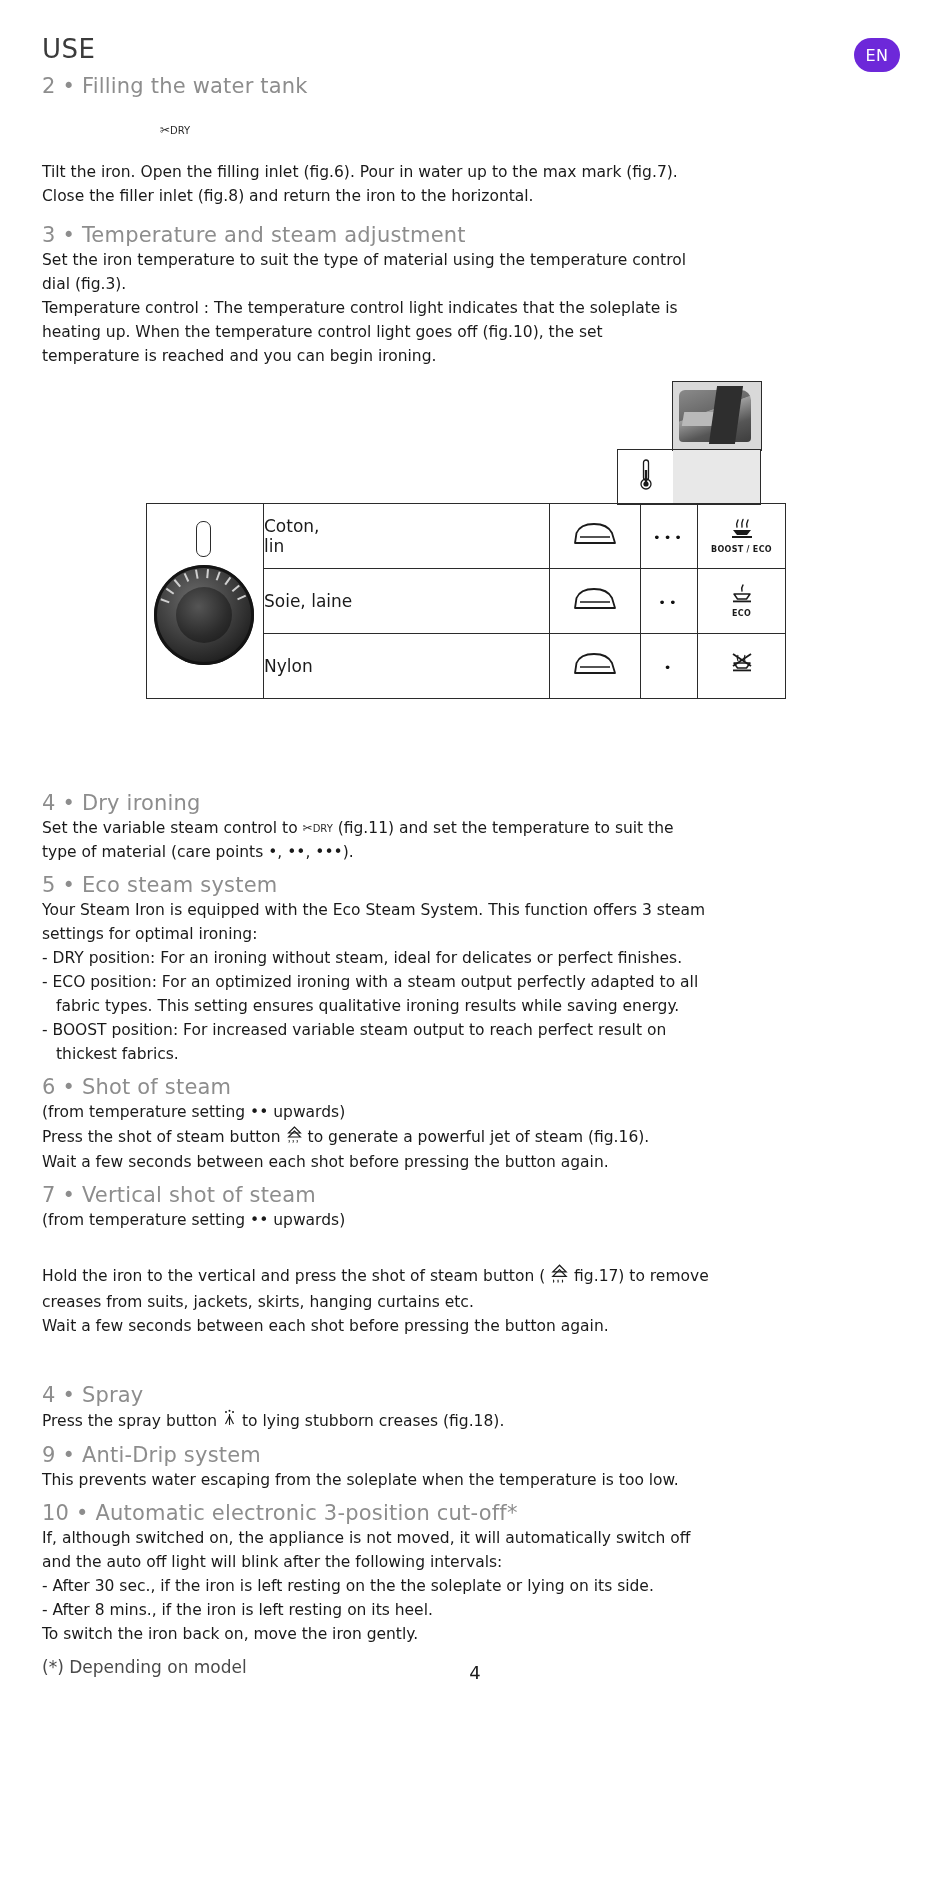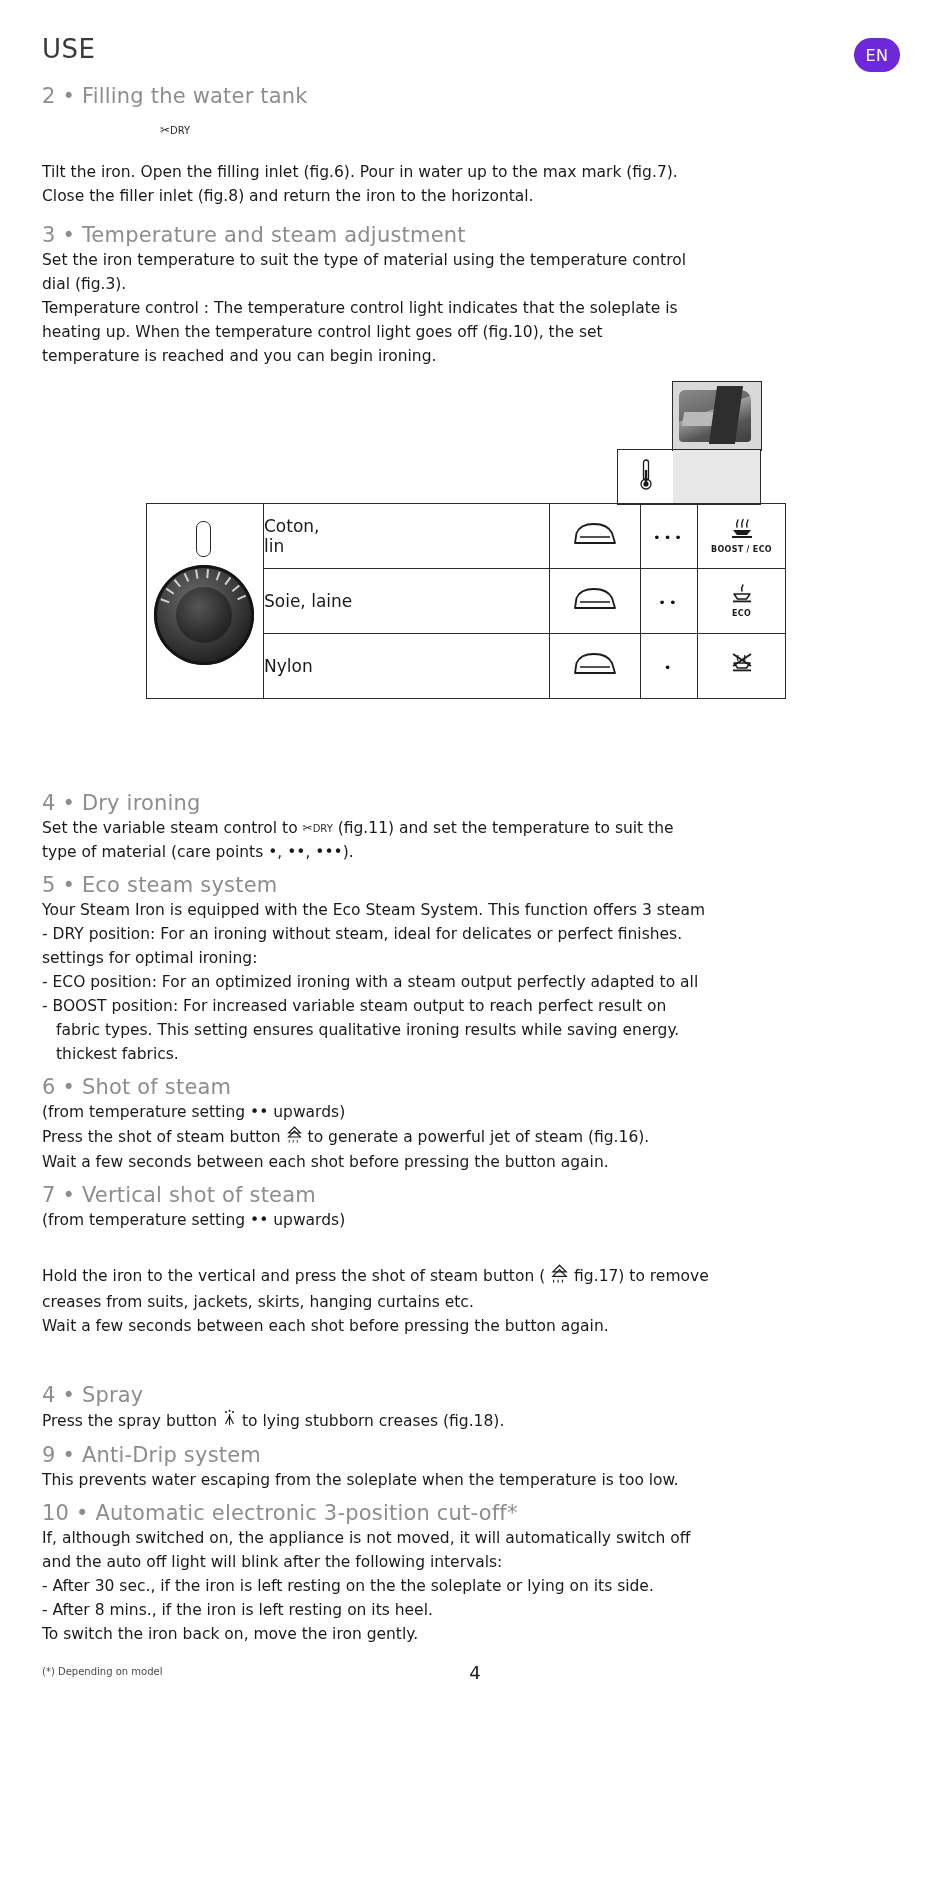--- a/index.html
+++ b/index.html
@@ -237,40 +237,40 @@
     margin-top: 3px;
   }
 
   
   .ic { display: inline-block; vertical-align: middle; }
 
   .footnote {
     position: absolute;
     left: 42px;
     bottom: 34px;
-    font-size: 10px;
+    font-size: 17px;
     color: #4a4a4a;
   }
   .pagenum {
     position: absolute;
     left: 0; right: 0;
     bottom: 28px;
     text-align: center;
     font-size: 18px;
     color: #1a1a1a;
   }
 </style>
 </head>
 <body>
 
 <div class="page">
 
   <div class="header-row">
     <div class="use-title">USE</div>
-    <h2 class="sec" style="margin-top:20px;">2 • Filling the water tank</h2>
+    <h2 class="sec" style="margin-top:10px;">2 • Filling the water tank</h2>
     <div class="lang-badge">EN</div>
   </div>
 
   <div class="dry-line">
     <span class="dry-glyph"><span class="x">✂</span><span>DRY</span></span>
   </div>
 
   <p class="body">Tilt the iron. Open the filling inlet (fig.6). Pour in water up to the max mark (fig.7).</p>
   <p class="body">Close the filler inlet (fig.8) and return the iron to the horizontal.</p>
 
@@ -426,25 +426,25 @@
     <span>Set the variable steam control to</span>
     <span class="dry-glyph"><span class="x">✂</span><span>DRY</span></span>
     <span>(fig.11) and set the temperature to suit the</span>
   </p>
   <p class="body">type of material (care points •, ••, •••).</p>
 
   <div class="spacer-8"></div>
 
   <h2 class="sec">5 • Eco steam system</h2>
   <p class="body">Your Steam Iron is equipped with the Eco Steam System. This function offers 3 steam</p>
+  <p class="body">settings for optimal ironing:</p>
   <p class="body">- DRY position: For an ironing without steam, ideal for delicates or perfect finishes.</p>
-  <p class="body">settings for optimal ironing:</p>
   <p class="body">- ECO position: For an optimized ironing with a steam output perfectly adapted to all</p>
+  <p class="body" style="padding-left:14px;">fabric types. This setting ensures qualitative ironing results while saving energy.</p>
   <p class="body">- BOOST position: For increased variable steam output  to reach  perfect result on</p>
-  <p class="body" style="padding-left:14px;">fabric types. This setting ensures qualitative ironing results while saving energy.</p>
   <p class="body" style="padding-left:14px;">thickest fabrics.</p>
 
   <div class="spacer-8"></div>
 
   <h2 class="sec">6 • Shot of steam</h2>
   <p class="body">(from temperature setting •• upwards)</p>
   <p class="body">
     <span>Press the shot of steam button</span>
     <span class="ic">
       <svg width="17" height="18" viewBox="0 0 17 18">

